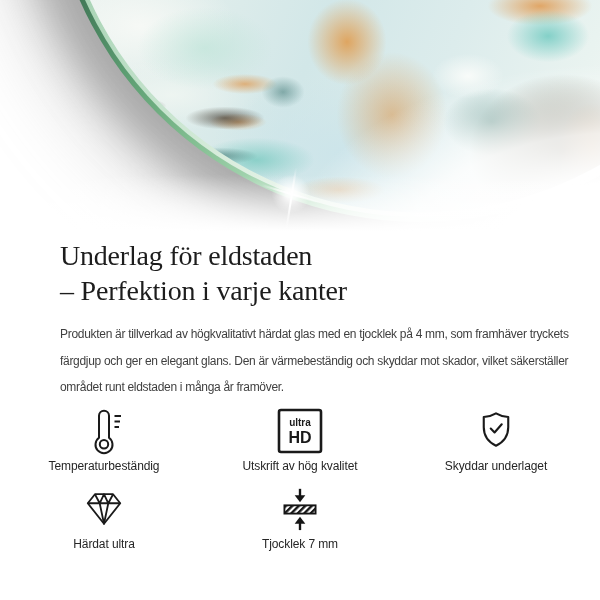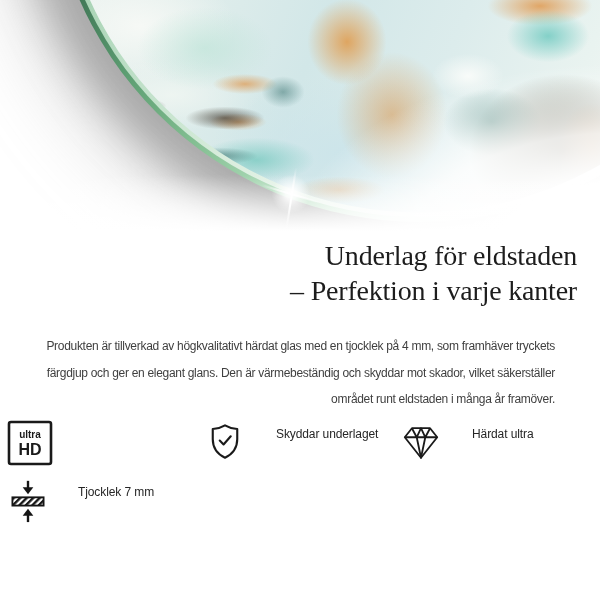--- a/index.html
+++ b/index.html
@@ -86,50 +86,50 @@
     background:linear-gradient(to bottom,rgba(255,255,255,0),#fff 42%,#fff 56%,rgba(255,255,255,0));
     transform:rotate(9deg);
   }
   .sparkle .ray-h{
     left:-31px;top:-1px;width:62px;height:2px;
     background:linear-gradient(to right,rgba(255,255,255,0),#fff 44%,#fff 56%,rgba(255,255,255,0));
     transform:rotate(17deg);
   }
 
   
-  .content{padding:6px 23px 0;text-align:right;}
+  .content{padding:6px 60px 0;}
   .title{
     margin:0;
     font-family:"Liberation Serif",serif;
     font-weight:400;
     font-size:28px;
     line-height:35px;
     letter-spacing:-0.2px;
     color:#1d1d1d;
   }
   .title span{display:block;}
   .lead{
-    margin:25px 0 0;
+    margin:13px 0 0;
     width:532px;
     font-size:12px;
     letter-spacing:-0.3px;
     line-height:26.5px;
     color:#3f3f3f;
   }
 
   
   .features{
     margin-top:8px;
     padding:0 6px;
     display:grid;
     grid-template-columns:repeat(3,1fr);
     row-gap:14px;
     text-align:center;
   }
-  .feature{display:flex;flex-direction:row;gap:28px;}
+  .feature{display:flex;flex-direction:column;align-items:center;}
   .icon-wrap{height:44px;display:flex;align-items:center;justify-content:center;}
   .feature svg{display:block;}
   .feature .label{
     margin-top:6px;
     font-size:12px;
     line-height:14px;
     color:#262626;
     letter-spacing:-0.1px;
   }
   .ultra-text{font-family:"Liberation Sans",sans-serif;font-weight:700;fill:#1a1a1a;}
@@ -157,29 +157,40 @@
   <div class="content">
     <h1 class="title">
       <span>Underlag för eldstaden</span>
       <span>– Perfektion i varje kanter</span>
     </h1>
     <p class="lead">Produkten är tillverkad av högkvalitativt härdat glas med en tjocklek på 4 mm, som framhäver tryckets färgdjup och ger en elegant glans. Den är värmebeständig och skyddar mot skador, vilket säkerställer området runt eldstaden i många år framöver.</p>
   </div>
 
   <div class="features">
 
+    <div class="feature">
+      <div class="icon-wrap">
+        <svg width="48" height="48" viewBox="0 0 48 48" fill="none" stroke="#1a1a1a" stroke-width="2">
+          <path d="M19 30.8 V8.8 a5 5 0 0 1 10 0 V30.8 a8.5 8.5 1 1 1 -10 0 Z"></path>
+          <circle cx="24" cy="37.3" r="4.2"></circle>
+          <path d="M34.5 9 h6.5 M34.5 14.5 h5.5 M34.5 20 h4.5"></path>
+        </svg>
+      </div>
+      <div class="label">Temperaturbeständig</div>
+    </div>
 
     <div class="feature">
       <div class="icon-wrap">
         <svg width="48" height="48" viewBox="0 0 48 48">
           <rect x="3" y="3" width="42" height="42" rx="2" fill="none" stroke="#1a1a1a" stroke-width="2.6"></rect>
           <text class="ultra-text" x="24" y="19" font-size="10" text-anchor="middle">ultra</text>
           <text class="ultra-text" x="24" y="36" font-size="16" text-anchor="middle">HD</text>
         </svg>
       </div>
+      <div class="label">Utskrift av hög kvalitet</div>
     </div>
 
     <div class="feature">
       <div class="icon-wrap">
         <svg width="46" height="44" viewBox="0 0 48 46" fill="none" stroke="#1a1a1a" stroke-width="2.2" stroke-linejoin="round">
           <path d="M24 4.5 c3.9 2.3 8.3 3.6 12.8 3.9 V19 c0 9.3 -5.2 15.6 -12.8 19.4 C16.4 34.6 11.2 28.3 11.2 19 V8.4 C15.7 8.1 20.1 6.8 24 4.5 Z"></path>
           <path d="M18.5 20.5 l4 4 l7.5 -8.5" stroke-linecap="round"></path>
         </svg>
       </div>
       <div class="label">Skyddar underlaget</div>

